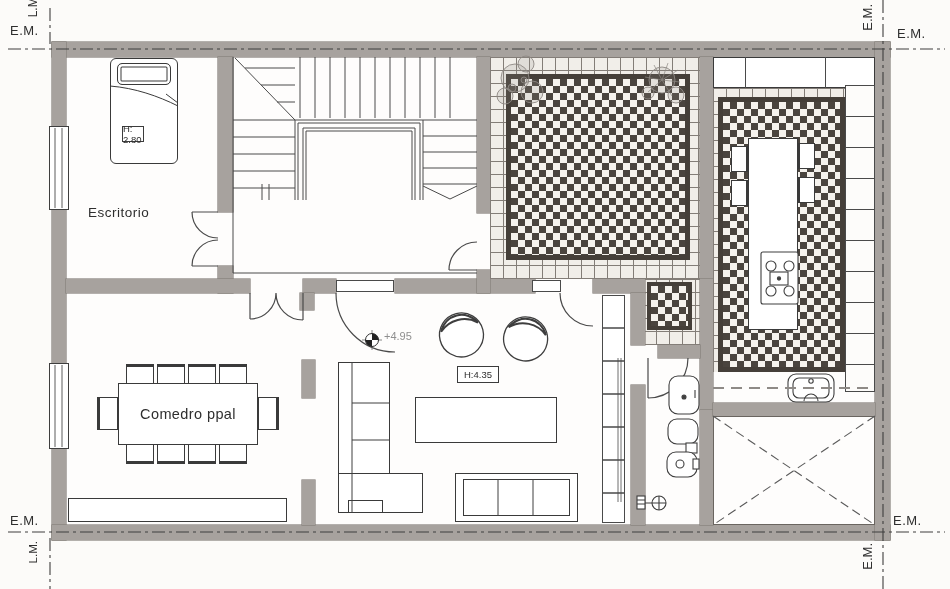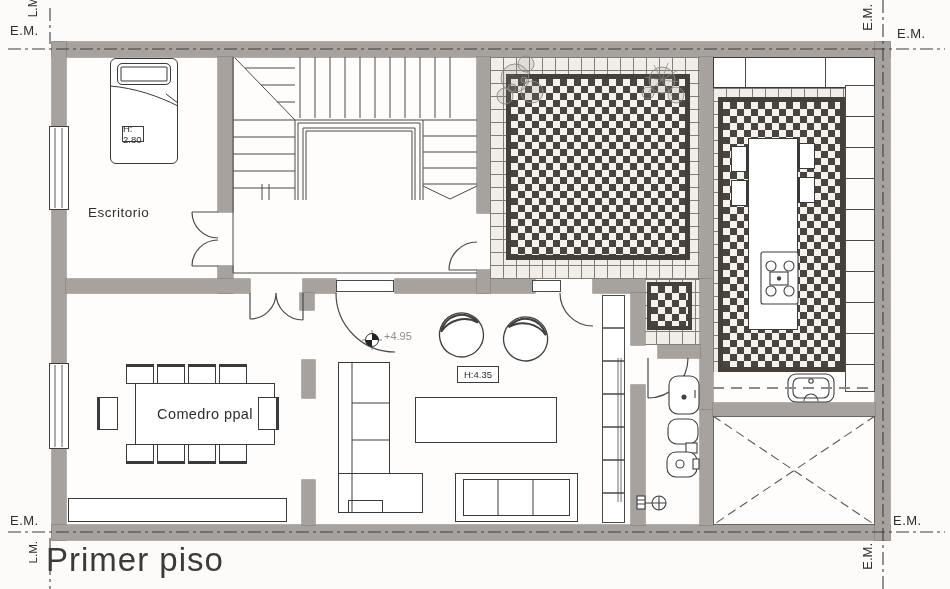--- a/index.html
+++ b/index.html
@@ -82,21 +82,21 @@
   <div class="abs" style="left:713px;top:416px;width:162px;height:109px;background:#fefdfc;border:1px solid #6a6560;"></div>
 
   <div class="abs" style="left:602px;top:295px;width:23px;height:228px;background:#fff;border:1px solid #4a4a4a;"></div>
 
   <div class="abs furn" style="left:110px;top:58px;width:68px;height:106px;border-radius:6px;"></div>
   <div class="abs furn" style="left:117px;top:63px;width:54px;height:22px;border-radius:5px;box-shadow:inset 0 0 0 2.5px #fff,inset 0 0 0 3.5px #3a3a3a;"></div>
   <div class="abs hbox" style="left:122px;top:126px;width:22px;height:16px;">
     <span>H: 2.80</span>
   </div>
 
-  <div class="abs furn" style="left:135px;top:383px;width:140px;height:62px;display:flex;align-items:center;justify-content:center;">
+  <div class="abs furn" style="left:118px;top:383px;width:140px;height:62px;display:flex;align-items:center;justify-content:center;">
     <span class="lbl" style="font-size:14.5px;letter-spacing:.4px;">Comedro ppal</span>
   </div>
   <div class="abs chair n" style="left:126px;top:364px;width:28px;height:20px;"></div>
   <div class="abs chair n" style="left:157px;top:364px;width:28px;height:20px;"></div>
   <div class="abs chair n" style="left:188px;top:364px;width:28px;height:20px;"></div>
   <div class="abs chair n" style="left:219px;top:364px;width:28px;height:20px;"></div>
   <div class="abs chair s" style="left:126px;top:444px;width:28px;height:20px;"></div>
   <div class="abs chair s" style="left:157px;top:444px;width:28px;height:20px;"></div>
   <div class="abs chair s" style="left:188px;top:444px;width:28px;height:20px;"></div>
   <div class="abs chair s" style="left:219px;top:444px;width:28px;height:20px;"></div>
@@ -250,14 +250,13 @@
 
   <div class="abs lbl" style="left:10px;top:23px;font-size:13px;letter-spacing:.5px;">E.M.</div>
   <div class="abs lbl vtext" style="left:26px;top:-6px;font-size:12px;">L.M.</div>
   <div class="abs lbl vtext" style="left:860px;top:4px;font-size:13px;">E.M.</div>
   <div class="abs lbl" style="left:897px;top:26px;font-size:13px;letter-spacing:.5px;">E.M.</div>
   <div class="abs lbl" style="left:893px;top:513px;font-size:13px;letter-spacing:.5px;">E.M.</div>
   <div class="abs lbl vtext" style="left:860px;top:543px;font-size:13px;">E.M.</div>
   <div class="abs lbl" style="left:10px;top:513px;font-size:13px;letter-spacing:.5px;">E.M.</div>
   <div class="abs lbl vtext" style="left:27px;top:541px;font-size:11.5px;">L.M.</div>
 
-  <div class="abs lbl" style="left:46px;top:541px;font-size:33px;color:#3a3a3a;letter-spacing:1px;">Primer piso</div>
 </div>
 
 </body></html>

